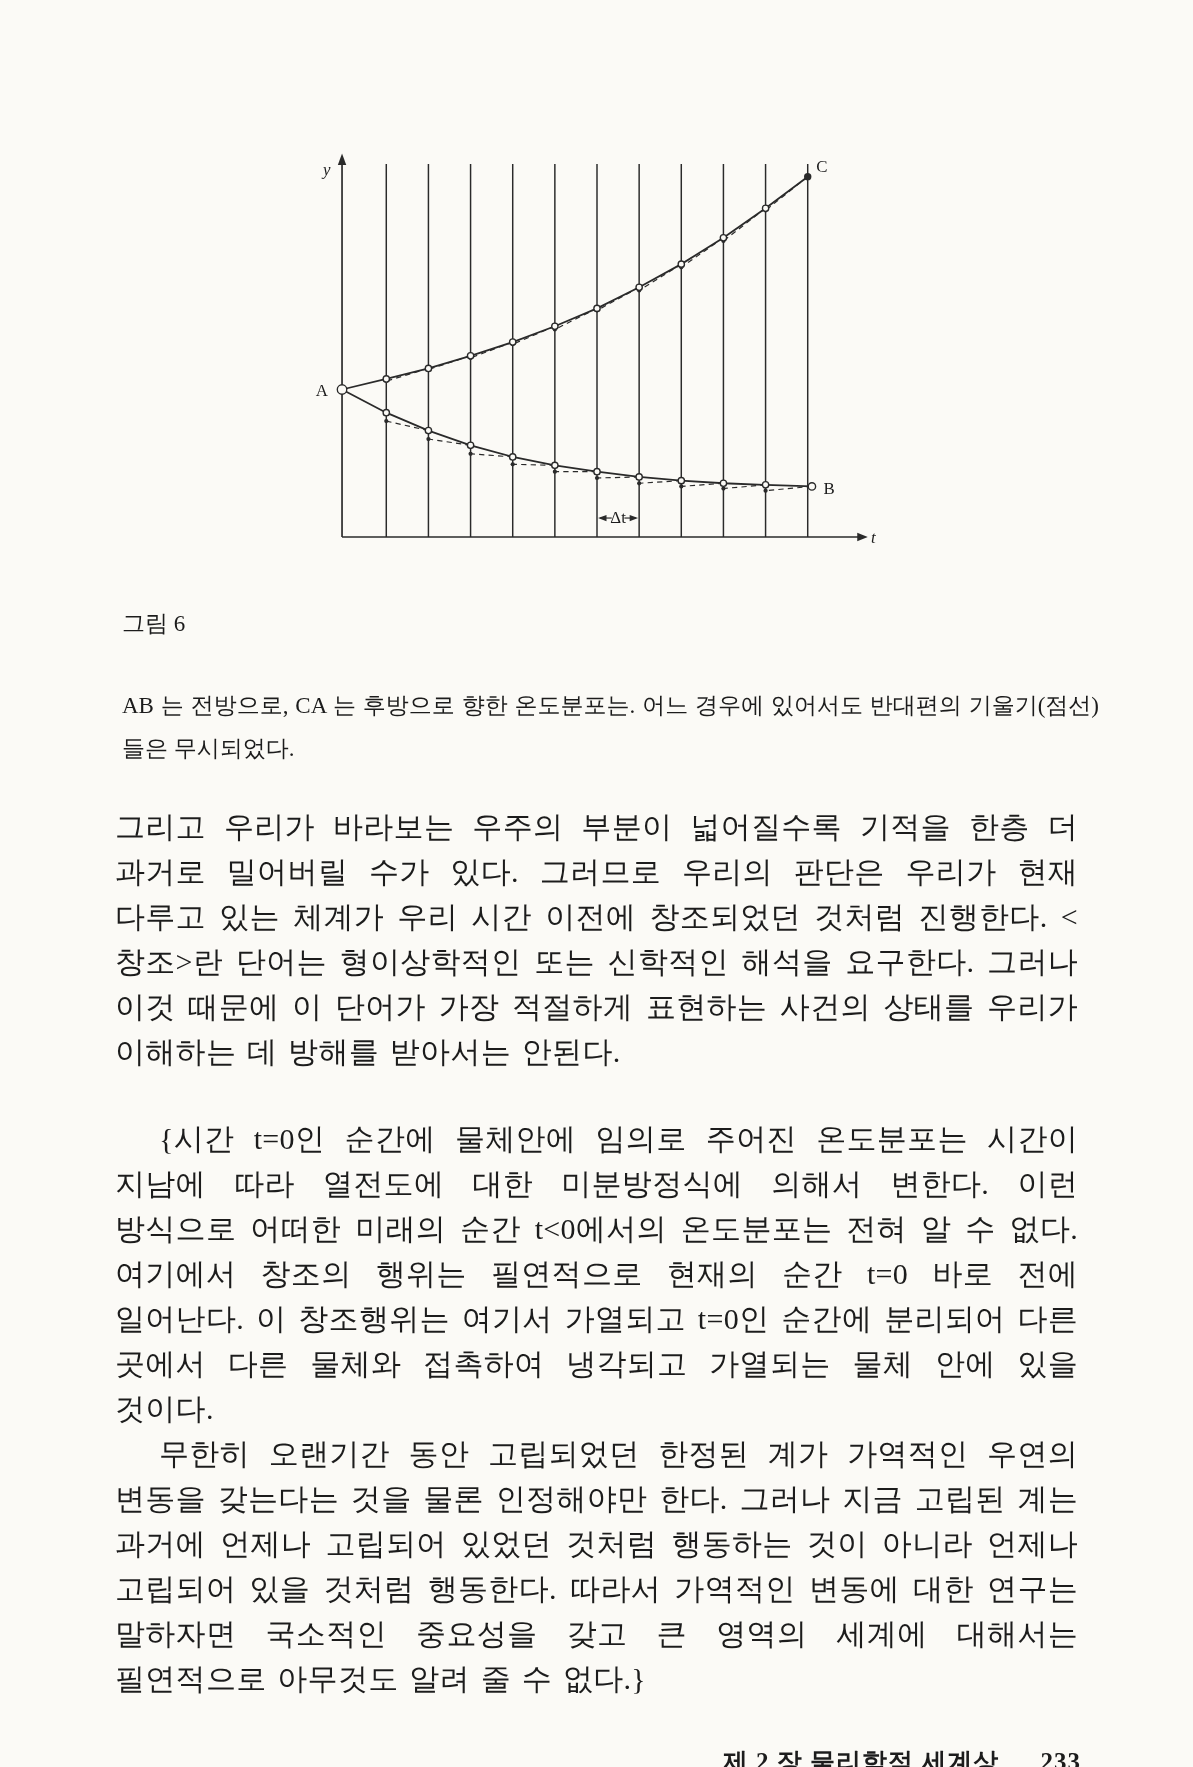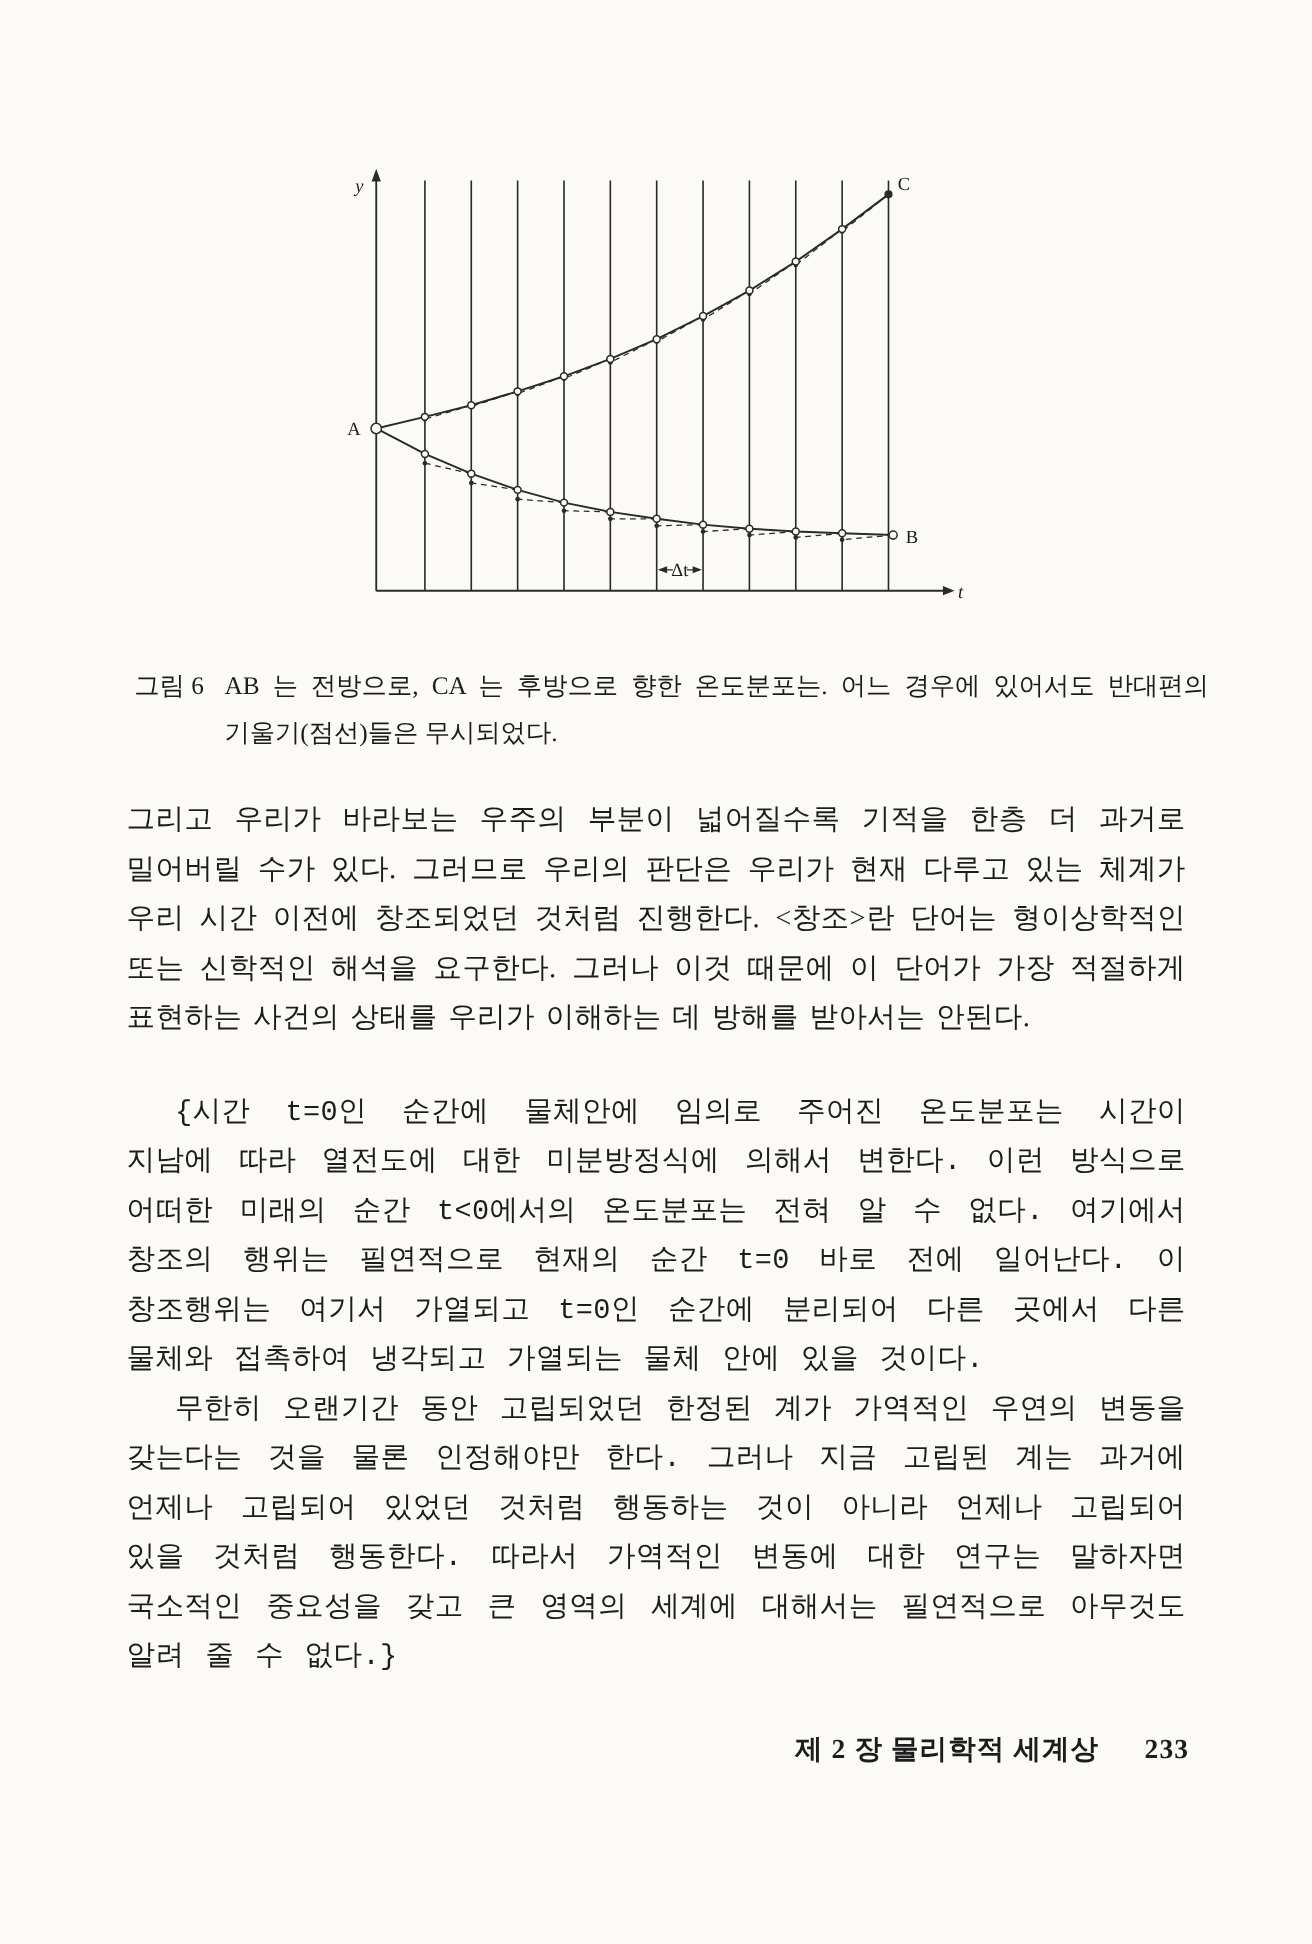--- a/index.html
+++ b/index.html
@@ -38,34 +38,35 @@
     font-size: 16px;
   }
   text.axis-letter { font-style: italic; }
   text.small { font-size: 13px; }
   .caption {
     display: flex;
     margin: 30px 94px 0 122px;
     font-size: 23px;
     line-height: 43px;
     word-break: keep-all;
+    flex-direction: column;
   }
   .caption-label { flex: 0 0 82px; white-space: nowrap; }
   .caption-text { flex: 1; text-align: justify; }
   .body-text {
     margin: 34px 115px 0 115px;
-    font-size: 26px;
+    font-size: 30px;
     line-height: 45px;
     text-align: justify;
     word-break: keep-all;
     letter-spacing: 0.3px;
     word-spacing: 3px;
   }
   .para { text-align: justify; }
-  .para.indent { text-indent: 44px; font-family: Liberation Mono, monospace; }
+  .para.indent { text-indent: 44px; }
   .para-gap { height: 42px; }
   .footer {
     margin: 44px 112px 0 112px;
     text-align: right;
     font-weight: 700;
     font-size: 25px;
     letter-spacing: 1px;
   }
   .footer .pageno { margin-left: 34px; }
 </style>

